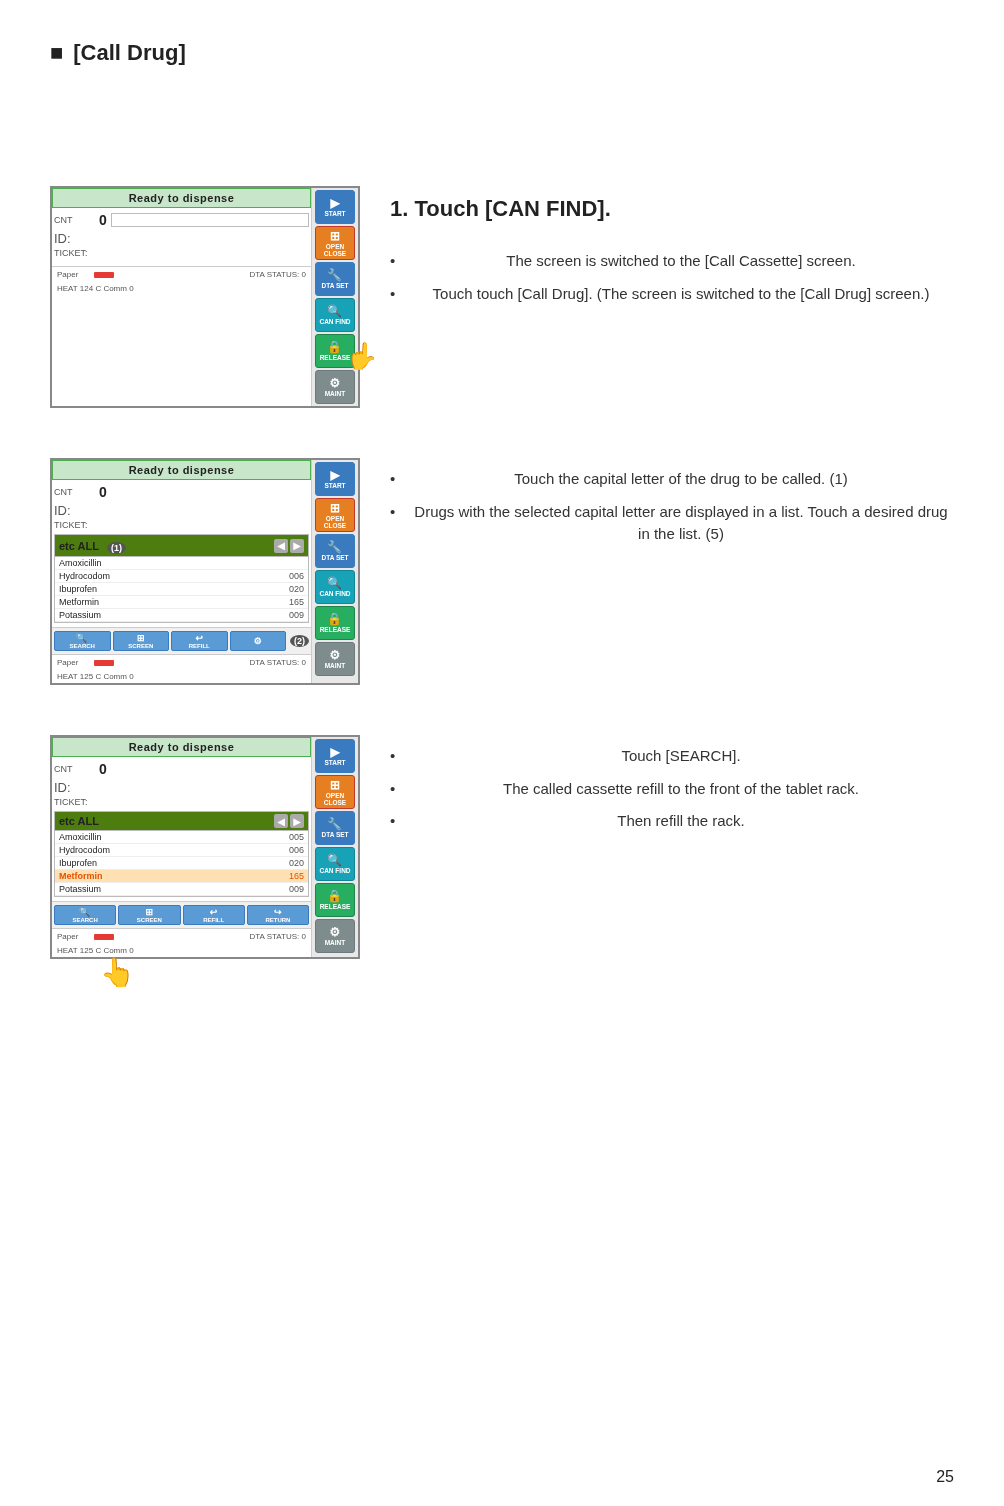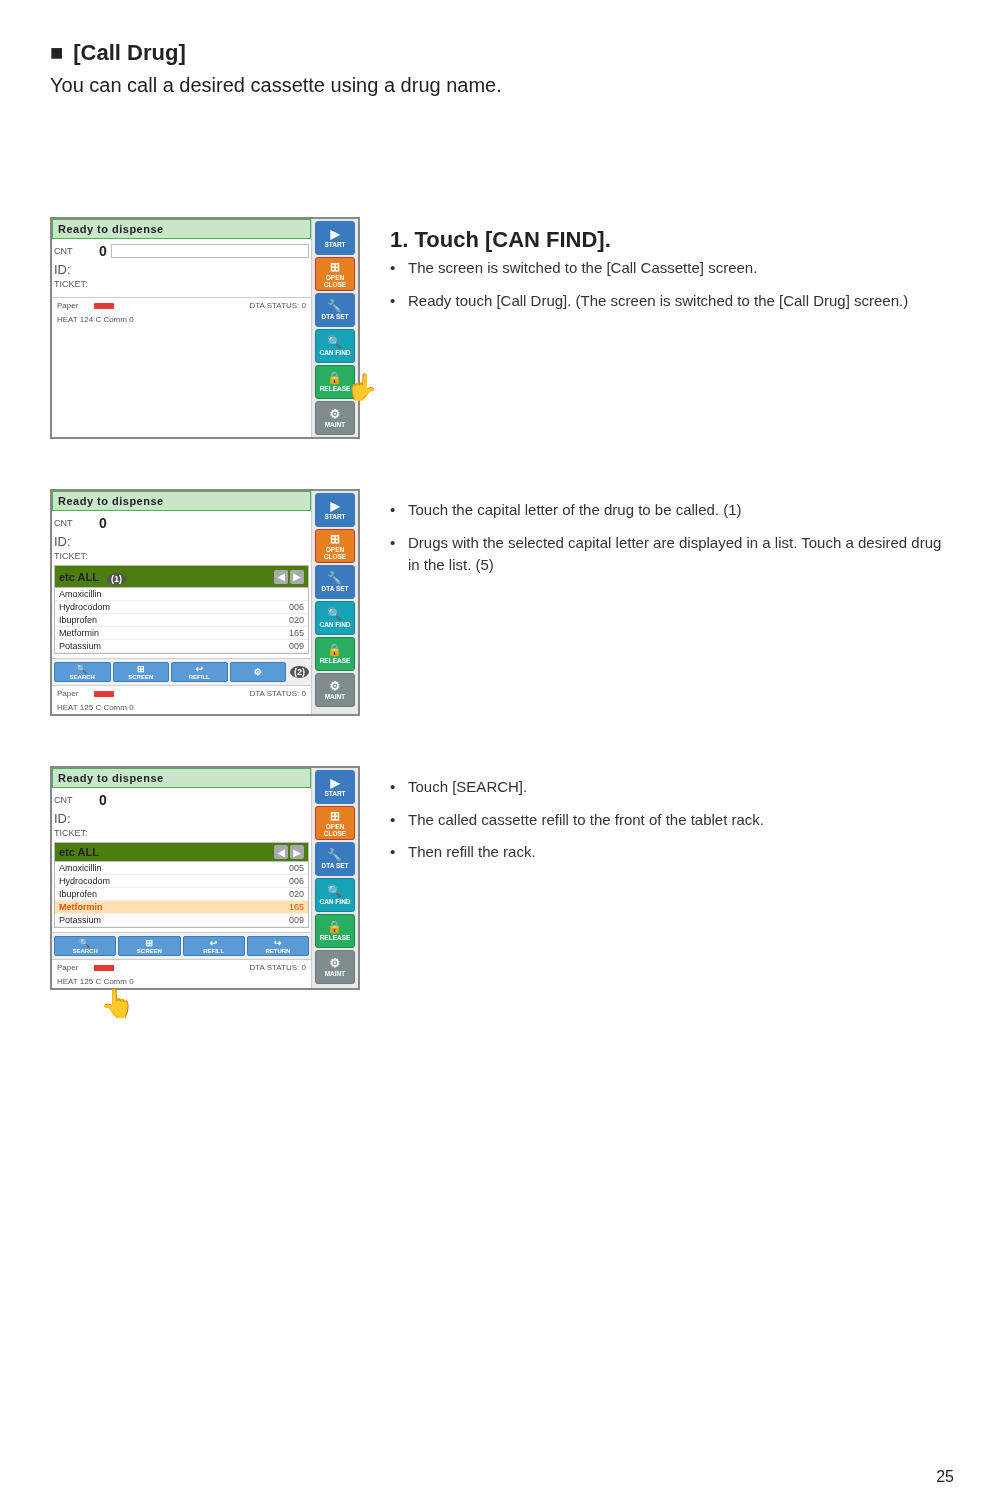--- a/index.html
+++ b/index.html
@@ -56,21 +56,21 @@
 
     
     .screen-area {
       flex: 1;
       background: #fff;
       border-right: 1px solid #ccc;
     }
     .screen-header {
       background: #c8e6c9;
       border: 1px solid #4caf50;
-      text-align: left;
+      text-align: center;
       padding: 3px 5px;
       font-size: 11px;
       font-weight: bold;
       color: #222;
       letter-spacing: 0.5px;
     }
     .screen-body {
       padding: 4px 2px;
     }
     .screen-row {
@@ -166,26 +166,27 @@
       font-size: 6.5px;
       color: #fff;
       text-align: center;
       line-height: 1;
     }
 
     
     .step-title {
       font-size: 22px;
       font-weight: bold;
-      margin-bottom: 4px;
+      margin-bottom: 28px;
       color: #222;
     }
     .bullet-list {
       list-style: none;
       padding: 0;
+      text-align: center;
     }
     .bullet-list li {
       position: relative;
       padding-left: 18px;
       margin-bottom: 10px;
       font-size: 15px;
       line-height: 1.5;
       color: #333;
     }
     .bullet-list li::before {
@@ -287,21 +288,20 @@
     }
   </style>
 </head>
 <body>
 
 <div class="header-section">
   <div class="header-title">
     <span>■</span>
     <span>[Call Drug]</span>
   </div>
-  <div class="header-subtitle">You can call a desired cassette using a drug name.</div>
 </div>
 
 <div class="section" style="margin-top: 120px;">
 
   <div class="left-panel" style="position:relative;">
     <div class="device-wrapper">
 
       <div class="screen-area">
         <div class="screen-header">Ready to dispense</div>
         <div class="screen-body">
@@ -351,21 +351,21 @@
       </div>
     </div>
 
     <div style="position:absolute; right:-18px; top:155px; font-size:26px; color:#555; transform: scaleX(-1);">👆</div>
   </div>
 
   <div class="right-panel">
     <div class="step-title">1. Touch [CAN FIND].</div>
     <ul class="bullet-list">
       <li>The screen is switched to the [Call Cassette] screen.</li>
-      <li>Ready touch [Call Drug].  (The screen is switched to the [Call Drug] screen.)</li>
+      <li>Touch touch [Call Drug].  (The screen is switched to the [Call Drug] screen.)</li>
     </ul>
   </div>
 </div>
 
 <div class="section section-gap">
 
   <div class="left-panel" style="position:relative;">
     <div class="device-wrapper">
 
       <div class="screen-area">

